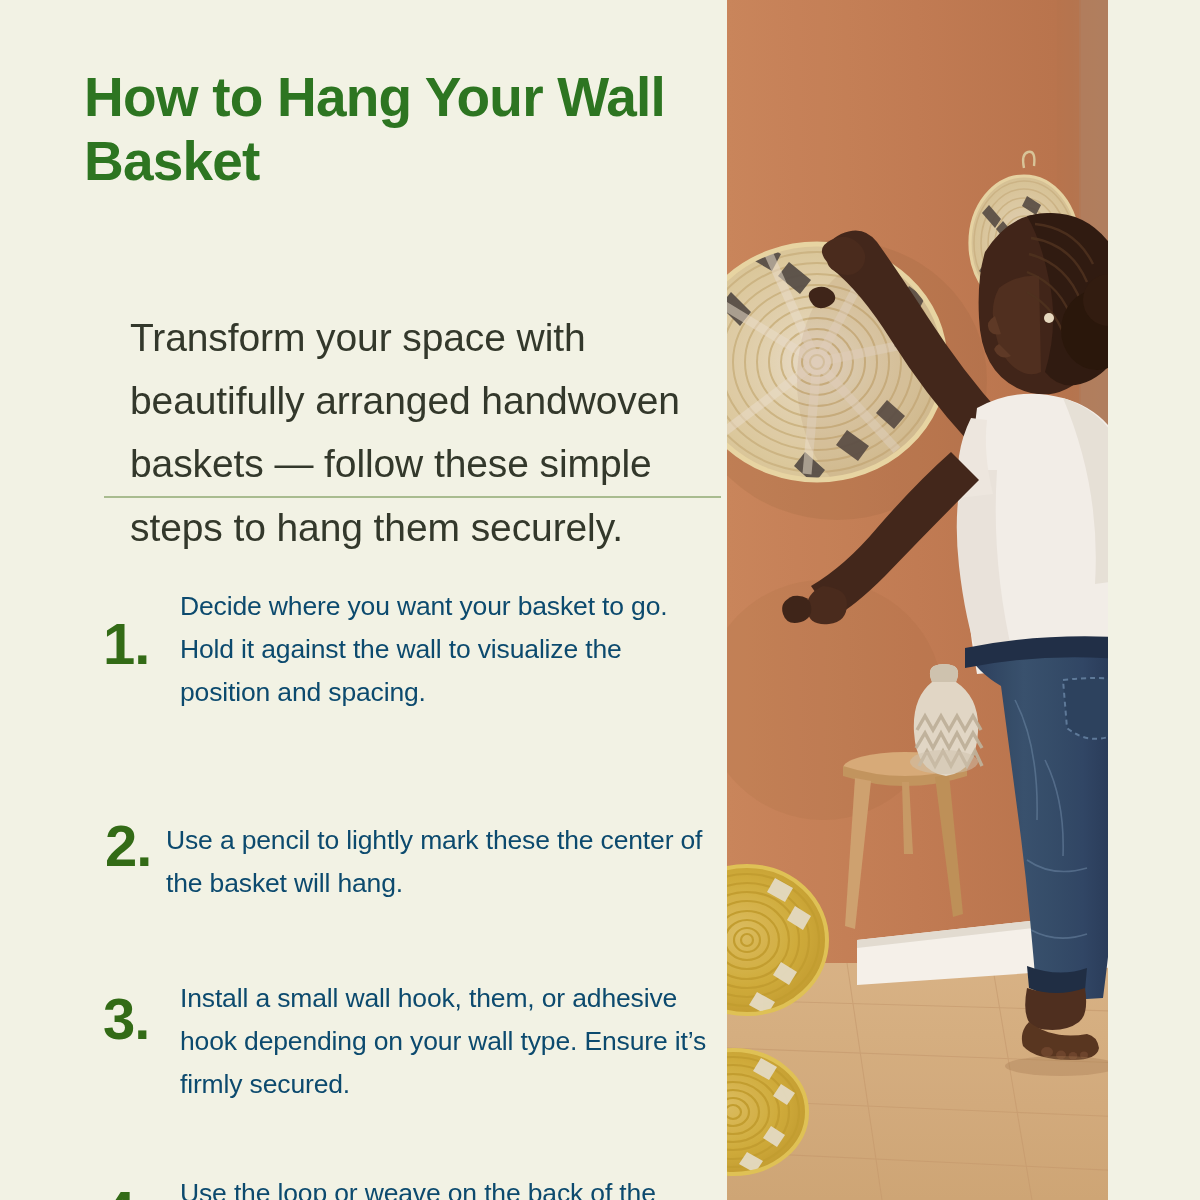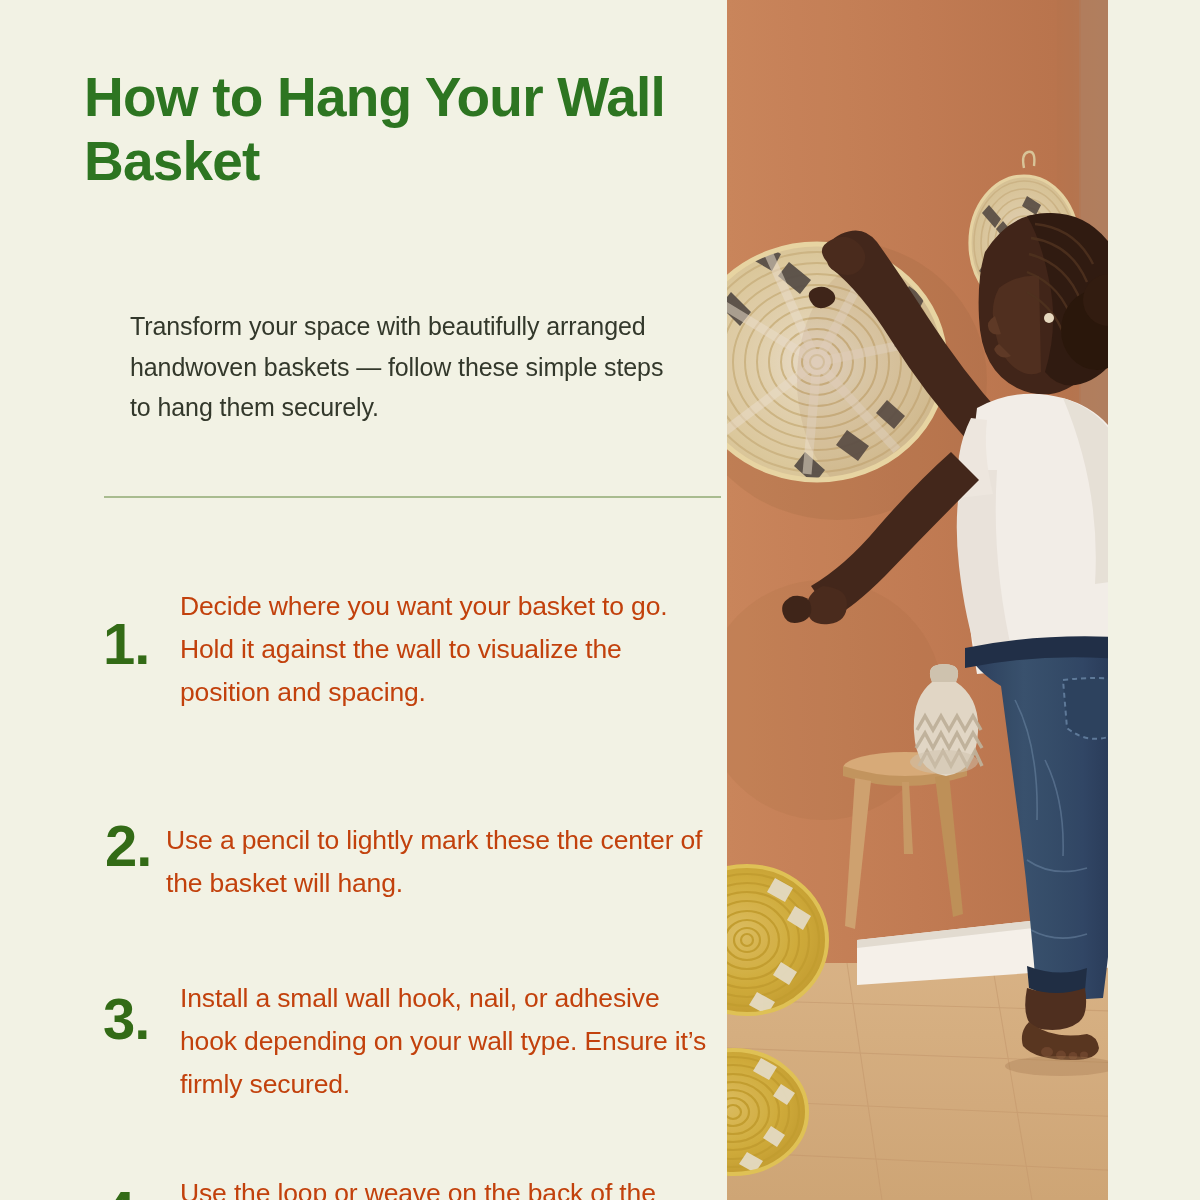--- a/index.html
+++ b/index.html
@@ -32,21 +32,21 @@
     font-weight:bold;
     line-height:1.16;
     letter-spacing:-0.8px;
     color:#2D7521;
   }
 
   .intro {
     position:absolute;
     left:130px; top:306px;
     width:560px;
-    font-size:25px;
+    font-size:39px;
     line-height:1.62;
     color:#33382B;
     letter-spacing:-0.1px;
   }
 
   .divider {
     position:absolute;
     left:104px; top:496px;
     width:617px; height:2px;
     background:#A9BC8F;
@@ -69,21 +69,21 @@
     font-weight:bold;
     color:#336B16;
     line-height:1;
     letter-spacing:-1px;
     white-space:nowrap;
   }
   .step-text {
     position:absolute;
     font-size:26.5px;
     line-height:1.63;
-    color:#c2410c;
+    color:#0c4a6e;
     letter-spacing:-0.15px;
   }
 
   
   .step-1 .step-num  { left:103px; top:40px; }
   .step-1 .step-text { left:180px; top:10px; width:535px; }
   
   .step-2 .step-num  { left:105px; top:182px; }
   .step-2 .step-text { left:166px; top:184px; width:550px; }
   
@@ -143,21 +143,21 @@
         <span class="step-text">Decide where you want your basket to go. Hold it against the wall to visualize the position and spacing.</span>
       </div>
 
       <div class="step step-2">
         <span class="step-num">2.</span>
         <span class="step-text">Use a pencil to lightly mark these the center of the basket will hang.</span>
       </div>
 
       <div class="step step-3">
         <span class="step-num">3.</span>
-        <span class="step-text">Install a small wall hook, nail, or adhesive hook depending on your wall type. Ensure it’s firmly secured.</span>
+        <span class="step-text">Install a small wall hook, them, or adhesive hook depending on your wall type. Ensure it’s firmly secured.</span>
       </div>
 
       <div class="step step-4">
         <span class="step-num">4.</span>
         <span class="step-text">Use the loop or weave on the back of the basket to hang it on the hook. Adjust until it sits flat and balanced.</span>
       </div>
 
     </div>
   </div>
 

